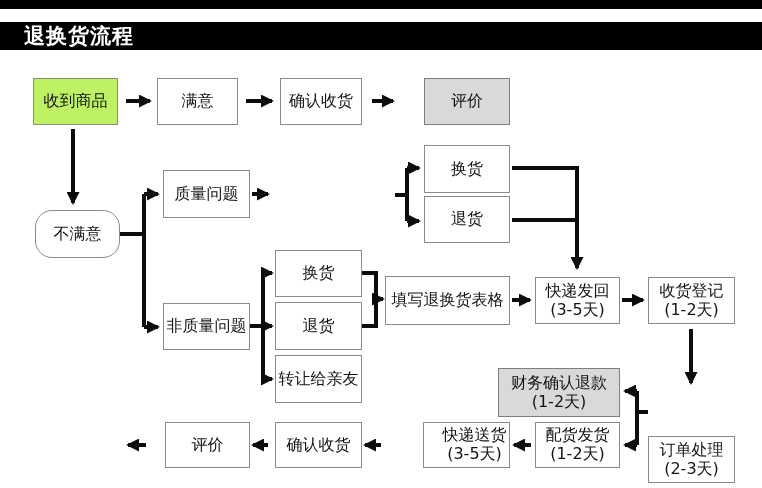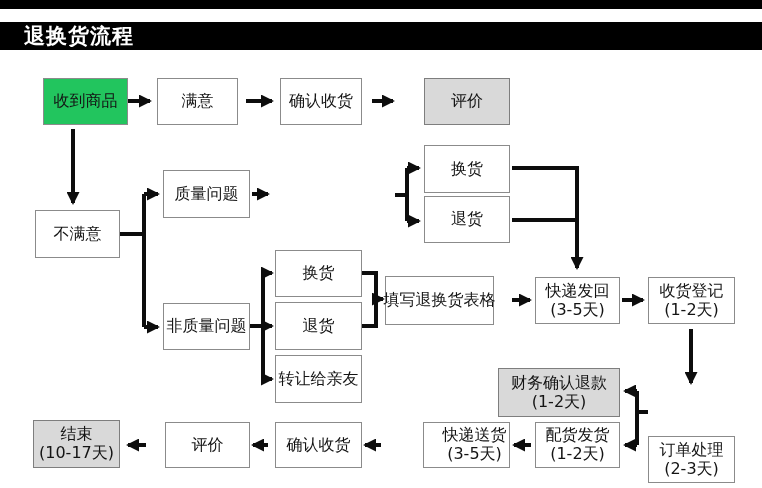--- a/index.html
+++ b/index.html
@@ -14,21 +14,21 @@
                letter-spacing:1px; line-height:1; }
 
   .connectors { position:absolute; left:0; top:0; width:762px; height:488px; }
   .connectors line { stroke:#0d0d0d; stroke-width:4; }
 
   .node { position:absolute; box-sizing:border-box; border:1px solid #8b8b8b; background:#ffffff;
           display:flex; flex-direction:column; align-items:center; justify-content:center;
           text-align:center; font-size:16px; color:#141414; line-height:1.18; z-index:2; }
   .node span { display:block; white-space:nowrap; }
   .node.white { background:#ffffff; }
-  .node.light { background:#22c55e;margin-left:10px; }
+  .node.light { background:#bef264; }
   .node.gray  { background:#d9d9d9; border-color:#7e7e7e; }
 </style>
 </head>
 <body>
 
 <div class="stage">
 
   <div class="top-strip"></div>
 
   <div class="title-bar">
@@ -96,21 +96,21 @@
     </div>
     <div class="node white" style="left: 157px; top: 78px; width: 81px; height: 47px;">
       <span>满意</span>
     </div>
     <div class="node white" style="left: 280px; top: 78px; width: 82px; height: 47px;">
       <span>确认收货</span>
     </div>
     <div class="node gray" style="left: 424px; top: 78px; width: 86px; height: 47px;">
       <span>评价</span>
     </div>
-    <div class="node white" style="left: 35px; top: 210px; width: 85px; height: 48px;">
+    <div class="node white" style="left: 35px; top: 210px; width: 85px; height: 48px; border-radius: 17px;">
       <span>不满意</span>
     </div>
     <div class="node white" style="left: 163px; top: 170px; width: 87px; height: 48px;">
       <span>质量问题</span>
     </div>
     <div class="node white" style="left: 424px; top: 145px; width: 86px; height: 48px;">
       <span>换货</span>
     </div>
     <div class="node white" style="left: 424px; top: 196px; width: 86px; height: 47px;">
       <span>退货</span>
@@ -120,21 +120,21 @@
     </div>
     <div class="node white" style="left: 275px; top: 250px; width: 87px; height: 47px;">
       <span>换货</span>
     </div>
     <div class="node white" style="left: 275px; top: 302px; width: 87px; height: 48px;">
       <span>退货</span>
     </div>
     <div class="node white" style="left: 275px; top: 355px; width: 87px; height: 48px;">
       <span>转让给亲友</span>
     </div>
-    <div class="node white" style="left: 385px; top: 276px; width: 109px; height: 49px;">
+    <div class="node white" style="left: 385px; top: 276px; width: 125px; height: 49px;">
       <span>填写退换货表格</span>
     </div>
     <div class="node white" style="left: 535px; top: 277px; width: 85px; height: 47px;">
       <span>快递发回</span>
       <span>(3-5天)</span>
     </div>
     <div class="node white" style="left: 648px; top: 277px; width: 87px; height: 47px;">
       <span>收货登记</span>
       <span>(1-2天)</span>
     </div>
@@ -153,17 +153,13 @@
     <div class="node white" style="left: 423px; top: 422px; width: 87px; height: 46px; padding-left: 16px;">
       <span>快递送货</span>
       <span>(3-5天)</span>
     </div>
     <div class="node white" style="left: 275px; top: 422px; width: 87px; height: 46px;">
       <span>确认收货</span>
     </div>
     <div class="node white" style="left: 165px; top: 422px; width: 85px; height: 46px;">
       <span>评价</span>
     </div>
-    <div class="node gray" style="left: 33px; top: 420px; width: 87px; height: 48px;">
-      <span>结束</span>
-      <span>(10-17天)</span>
-    </div>
   </div>
 
 </body></html>

